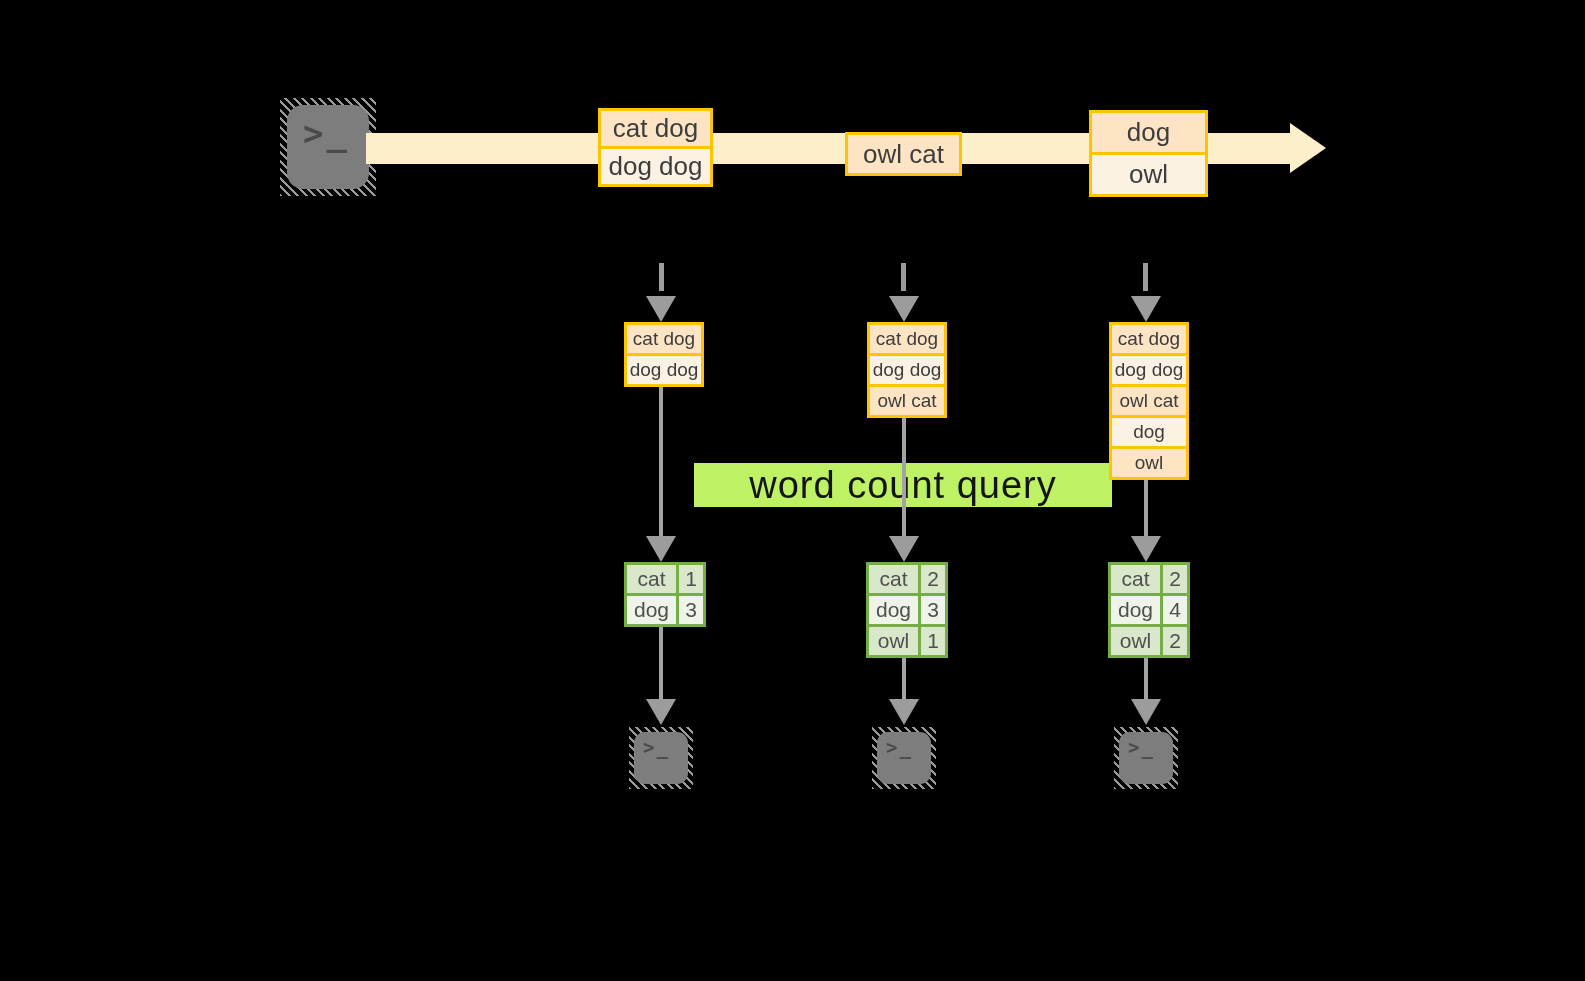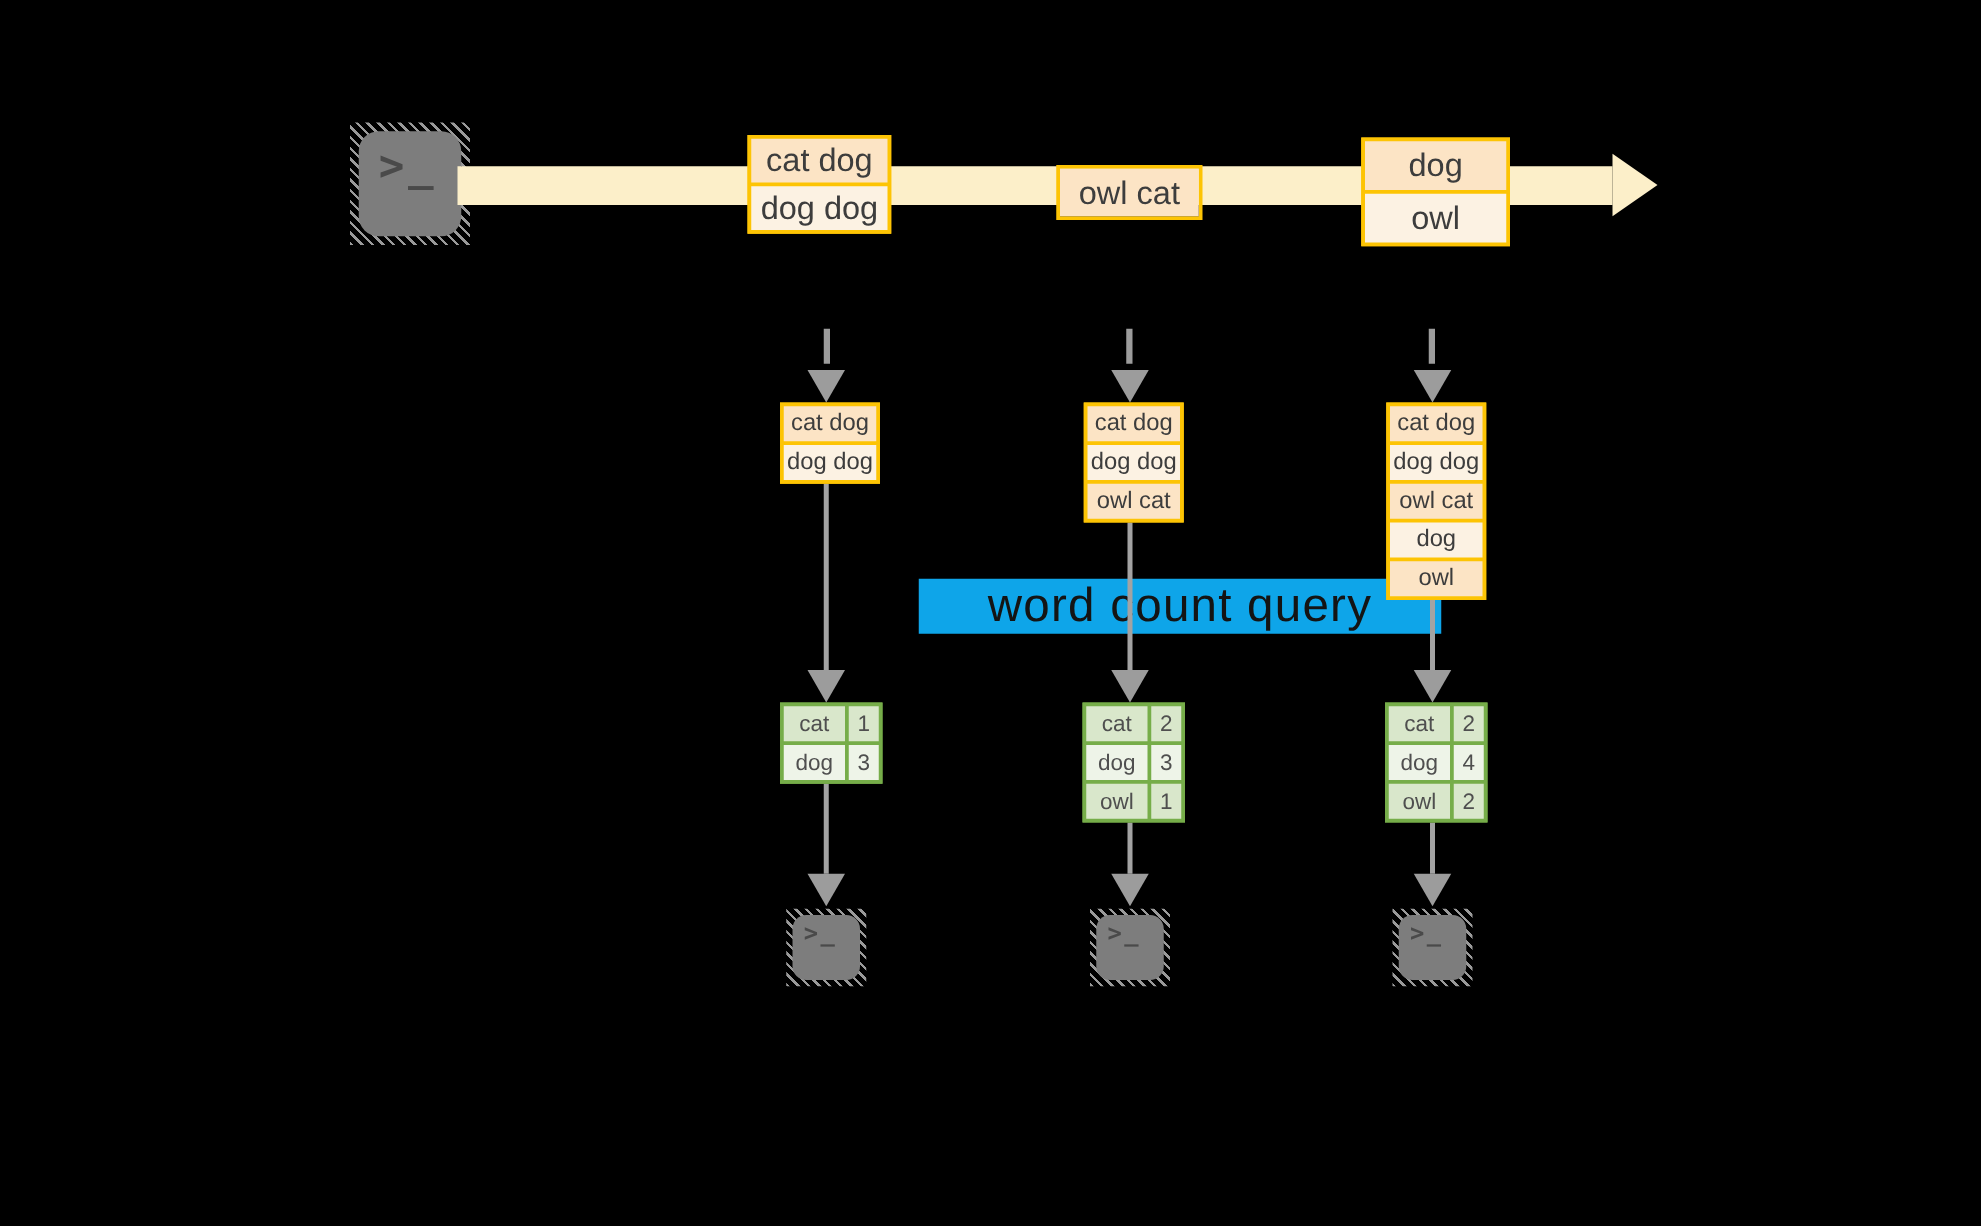--- a/index.html
+++ b/index.html
@@ -72,32 +72,32 @@
   .vline{position:absolute;width:4px;background:#a3a3a3;z-index:3;}
   #l1a{left:659px;top:387px;height:149px;}
   #l2a{left:902px;top:418px;height:118px;}
   #l3a{left:1144px;top:480px;height:56px;}
   #l1b{left:659px;top:627px;height:72px;}
   #l2b{left:902px;top:658px;height:41px;}
   #l3b{left:1144px;top:658px;height:41px;}
 
   
   .query-band{
-    position:absolute;left:694px;top:463px;width:418px;height:44px;background:#0ea5e9;
+    position:absolute;left:694px;top:463px;width:418px;height:44px;background:#bef264;
     display:flex;align-items:center;justify-content:center;z-index:2;
-    font-size:38px;color:#141414;letter-spacing:1px;margin-left:41px;
+    font-size:38px;color:#141414;letter-spacing:1px;
   }
 
   
   .ctable{position:absolute;top:562px;width:76px;border:3px solid #76AD49;background:#76AD49;z-index:4;}
   .trow{display:grid;grid-template-columns:1fr 24px;gap:3px;height:28px;}
   .trow + .trow{margin-top:3px;}
   .trow .tcell{
     display:flex;align-items:center;justify-content:center;
-    font-size:18px;color:#4f4f4f;background:#D9E7CB;
+    font-size:21px;color:#4f4f4f;background:#D9E7CB;
   }
   .trow.tone-light .tcell{background:#EEF4E8;}
   #table1{left:624px;} #table2{left:866px;} #table3{left:1108px;}
 </style>
 </head>
 <body>
 
 <div class="stage">
 
   <div class="terminal big">

